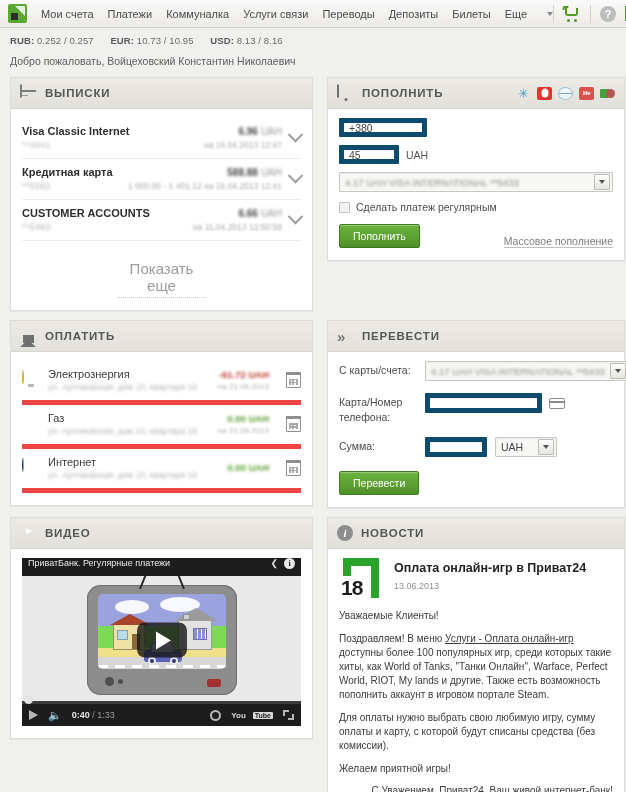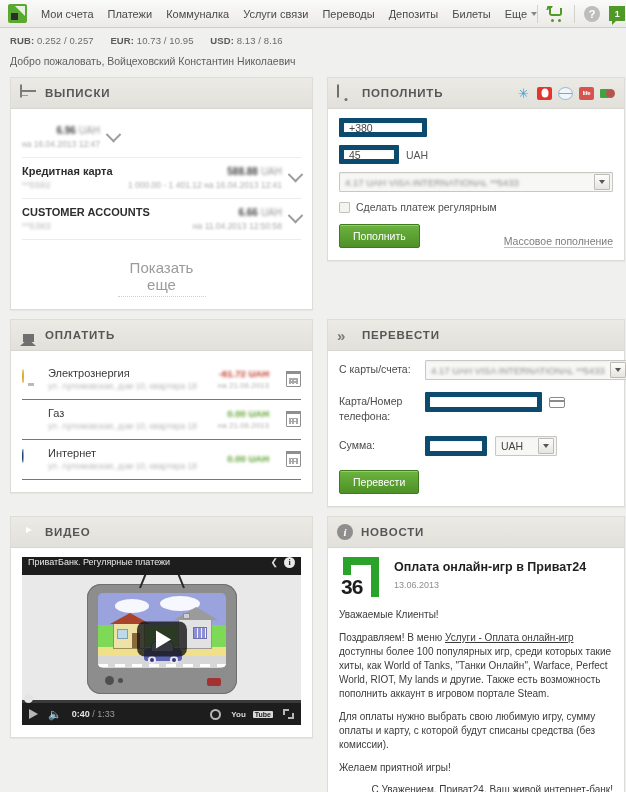--- a/index.html
+++ b/index.html
@@ -46,21 +46,21 @@
     opacity: .85;
   }
   .navlinks { display: flex; align-items: center; gap: 14px; flex: 1 1 auto; }
   .navlink {
     font-size: 11px;
     color: #4a4a4a;
     white-space: nowrap;
     cursor: pointer;
     text-decoration: none;
   }
-  .navmore { display: flex; align-items: center; gap: 4px; cursor: pointer; }
+  .navmore { display: flex; align-items: center; gap: 20px; cursor: pointer; }
   .caret-dn {
     width: 0; height: 0;
     border-left: 3.5px solid transparent;
     border-right: 3.5px solid transparent;
     border-top: 4px solid #888;
   }
   .navright { display: flex; align-items: center; gap: 9px; }
   .vdiv { width: 1px; height: 18px; background: #d3d1cc; }
   .cart-icon { width: 18px; height: 15px; position: relative; cursor: pointer; }
   .cart-icon .basket {
@@ -299,21 +299,21 @@
   }
   .card-ic::before {
     content: ""; position: absolute; left: -1.5px; top: 2px;
     width: 16px; height: 2px; background: #8b8b8b;
   }
 
   
   .svc-row {
     display: flex; align-items: center; gap: 9px;
     padding: 7px 0 8px 0;
-    border-bottom: 1px solid #ef4444;
+    border-bottom: 5px solid #ef4444;
     cursor: pointer;
   }
   .svc-ic { width: 17px; height: 19px; flex: 0 0 auto; position: relative; }
   .bulb {
     width: 10px; height: 11px; border-radius: 50% 50% 45% 45%;
     background: radial-gradient(circle at 40% 35%, #ffe98a, #e7c13c);
     margin: 2px auto 0; border: 1px solid #d8b02f;
   }
   .bulb::after {
     content: ""; position: absolute; left: 50%; bottom: 3px;
@@ -667,20 +667,24 @@
 <div class="grid">
 
   <div class="panel">
     <div class="panel-hd">
       <span class="hd-icon"><span class="ic-card"></span></span>
       <span class="panel-title">ВЫПИСКИ</span>
     </div>
     <div class="panel-bd">
 
       <div class="acct-row">
+        <div class="acct-left">
+          <div class="acct-name">Visa Classic Internet</div>
+          <div class="acct-sub">**4841</div>
+        </div>
         <div class="acct-right">
           <div class="acct-amt">
             <span>6.96</span><span class="cur">UAH</span>
           </div>
           <div class="acct-date">на 16.04.2013 12:47</div>
         </div>
         <span class="chev"></span>
       </div>
 
       <div class="acct-row">
@@ -904,21 +908,21 @@
   <div class="panel">
     <div class="panel-hd">
       <span class="hd-icon ic-info">i</span>
       <span class="panel-title">НОВОСТИ</span>
     </div>
     <div class="panel-bd">
       <div class="news-hd">
         <div class="p24logo">
           <span class="frame"></span>
             <span class="notch"></span>
-          <span class="num">36</span>
+          <span class="num">18</span>
         </div>
         <div>
           <div class="news-ttl">Оплата онлайн-игр в Приват24</div>
           <div class="news-date">13.06.2013</div>
         </div>
       </div>
       <div class="news-p">Уважаемые Клиенты!</div>
       <div class="news-p">
         <span>Поздравляем! В меню </span><a class="news-link">Услуги - Оплата онлайн-игр</a><span> доступны более 100 популярных игр, среди которых такие хиты, как World of Tanks, "Танки Онлайн", Warface, Perfect World, RIOT, My lands и другие. Также есть возможность пополнить аккаунт в игровом портале Steam.</span>
       </div>

